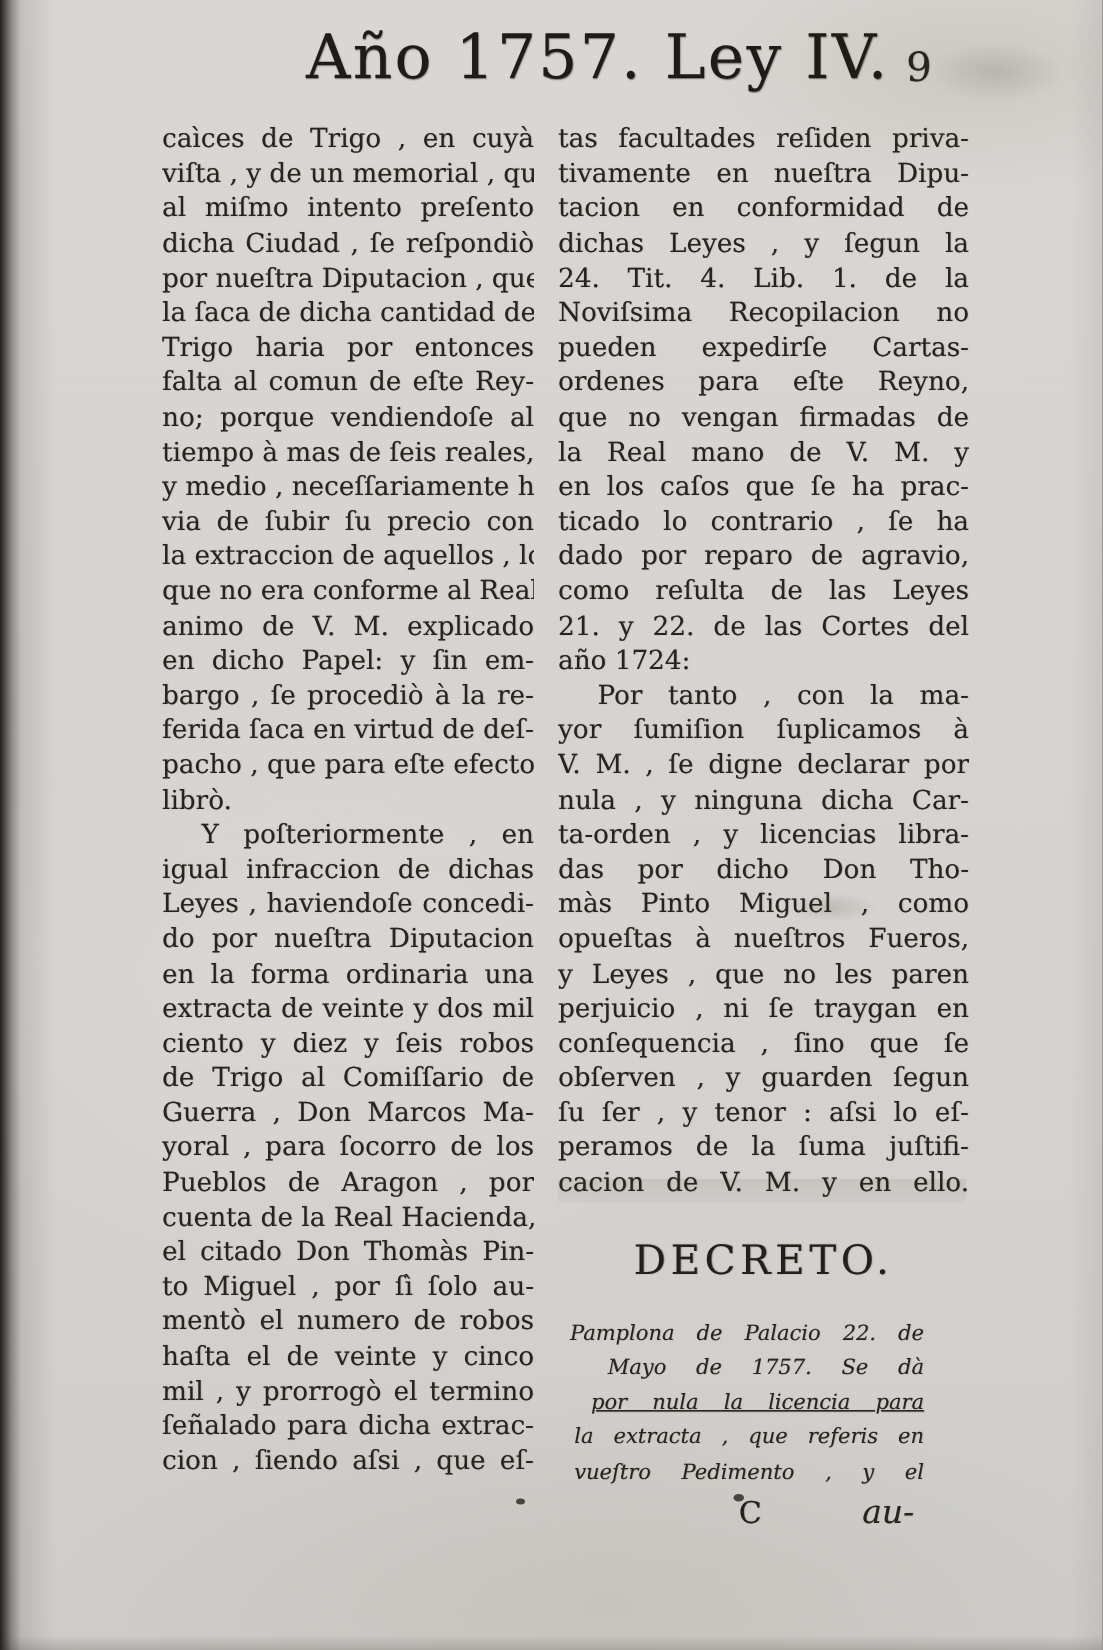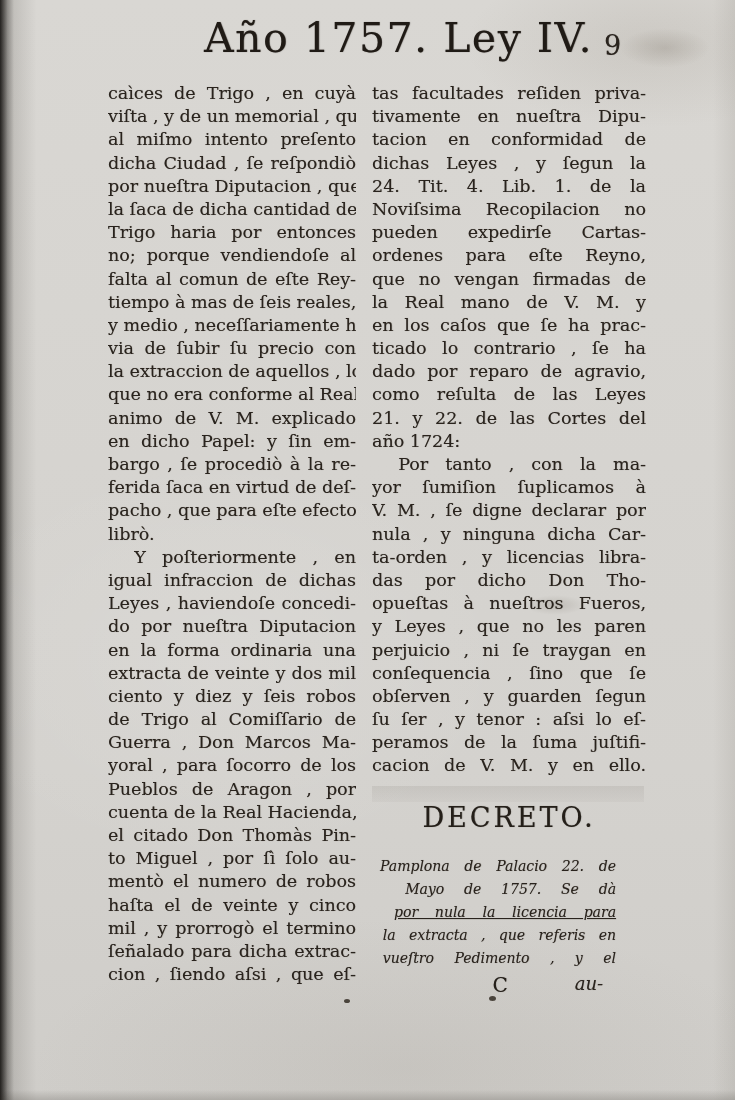--- a/index.html
+++ b/index.html
@@ -77,21 +77,21 @@
   }
   .decree-body{margin-top:22px;padding-left:8px;padding-right:30px;}
   .sig-row{position:relative;height:26px;margin-top:2px;}
   .sig-mark{
     position:absolute;left:44%;
     font-size:20px;color:#241f19;
     text-shadow:0.3px 0.3px 0.7px rgba(32,27,22,0.5);
   }
   .catchword{
     position:absolute;left:74%;
-    font-style:italic;font-size:18px;color:#29231d;
+    font-style:italic;font-size:22px;color:#29231d;
     text-shadow:0.3px 0.3px 0.7px rgba(45,37,28,0.4);
   }
 </style>
 </head>
 <body>
 
 <div class="page">
   <div class="binding-shadow"></div>
   <div class="bottom-shade"></div>
   <div class="stain stain-a"></div>
@@ -105,22 +105,22 @@
 
   <div class="col col-left">
       <div class="para">
         <div class="tline">caìces de Trigo , en cuyà</div>
         <div class="tline">viſta , y de un memorial , que</div>
         <div class="tline">al miſmo intento preſento</div>
         <div class="tline">dicha Ciudad , ſe reſpondiò</div>
         <div class="tline">por nueſtra Diputacion , que</div>
         <div class="tline">la ſaca de dicha cantidad de</div>
         <div class="tline">Trigo haria por entonces</div>
+        <div class="tline">falta al comun de eſte Rey-</div>
         <div class="tline">no; porque vendiendoſe al</div>
-        <div class="tline">falta al comun de eſte Rey-</div>
         <div class="tline">tiempo à mas de ſeis reales,</div>
         <div class="tline">y medio , neceſſariamente ha-</div>
         <div class="tline">via de ſubir ſu precio con</div>
         <div class="tline">la extraccion de aquellos , lo</div>
         <div class="tline">que no era conforme al Real</div>
         <div class="tline">animo de V. M. explicado</div>
         <div class="tline">en dicho Papel: y ſin em-</div>
         <div class="tline">bargo , ſe procediò à la re-</div>
         <div class="tline">ferida ſaca en virtud de deſ-</div>
         <div class="tline">pacho , que para eſte efecto</div>
@@ -169,20 +169,21 @@
           <div class="tline">21. y 22. de las Cortes del</div>
           <div class="tline noj">año 1724:</div>
         </div>
         <div class="para">
           <div class="tline pind">Por tanto , con la ma-</div>
           <div class="tline">yor ſumiſion ſuplicamos à</div>
           <div class="tline">V. M. , ſe digne declarar por</div>
           <div class="tline">nula , y ninguna dicha Car-</div>
           <div class="tline">ta-orden , y licencias libra-</div>
           <div class="tline">das por dicho Don Tho-</div>
+          <div class="tline">màs Pinto Miguel , como</div>
           <div class="tline">opueſtas à nueſtros Fueros,</div>
           <div class="tline">y Leyes , que no les paren</div>
           <div class="tline">perjuicio , ni ſe traygan en</div>
           <div class="tline">conſequencia , ſino que ſe</div>
           <div class="tline">obſerven , y guarden ſegun</div>
           <div class="tline">ſu ſer , y tenor : aſsi lo eſ-</div>
           <div class="tline">peramos de la ſuma juſtifi-</div>
           <div class="tline">cacion de V. M. y en ello.</div>
         </div>
       </div>

